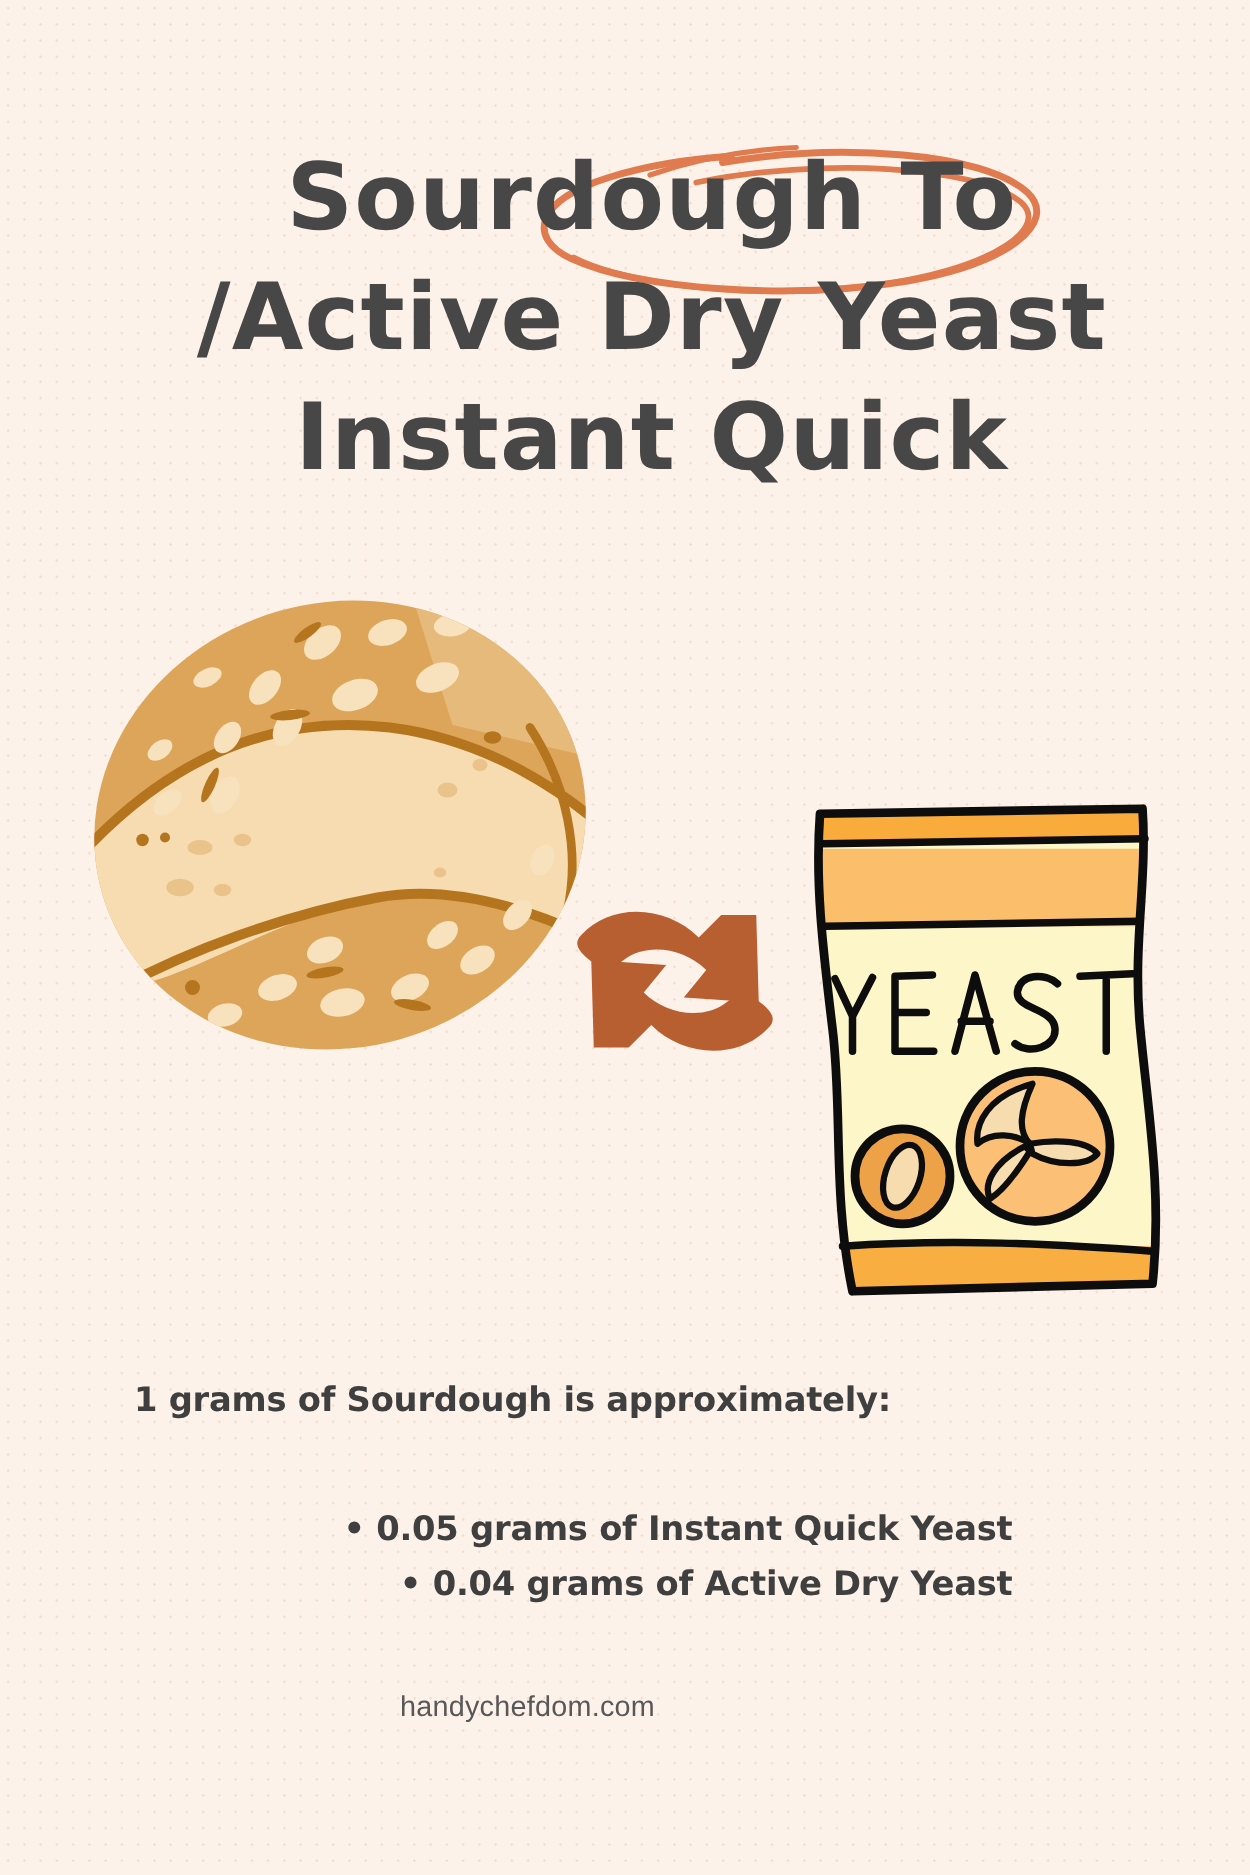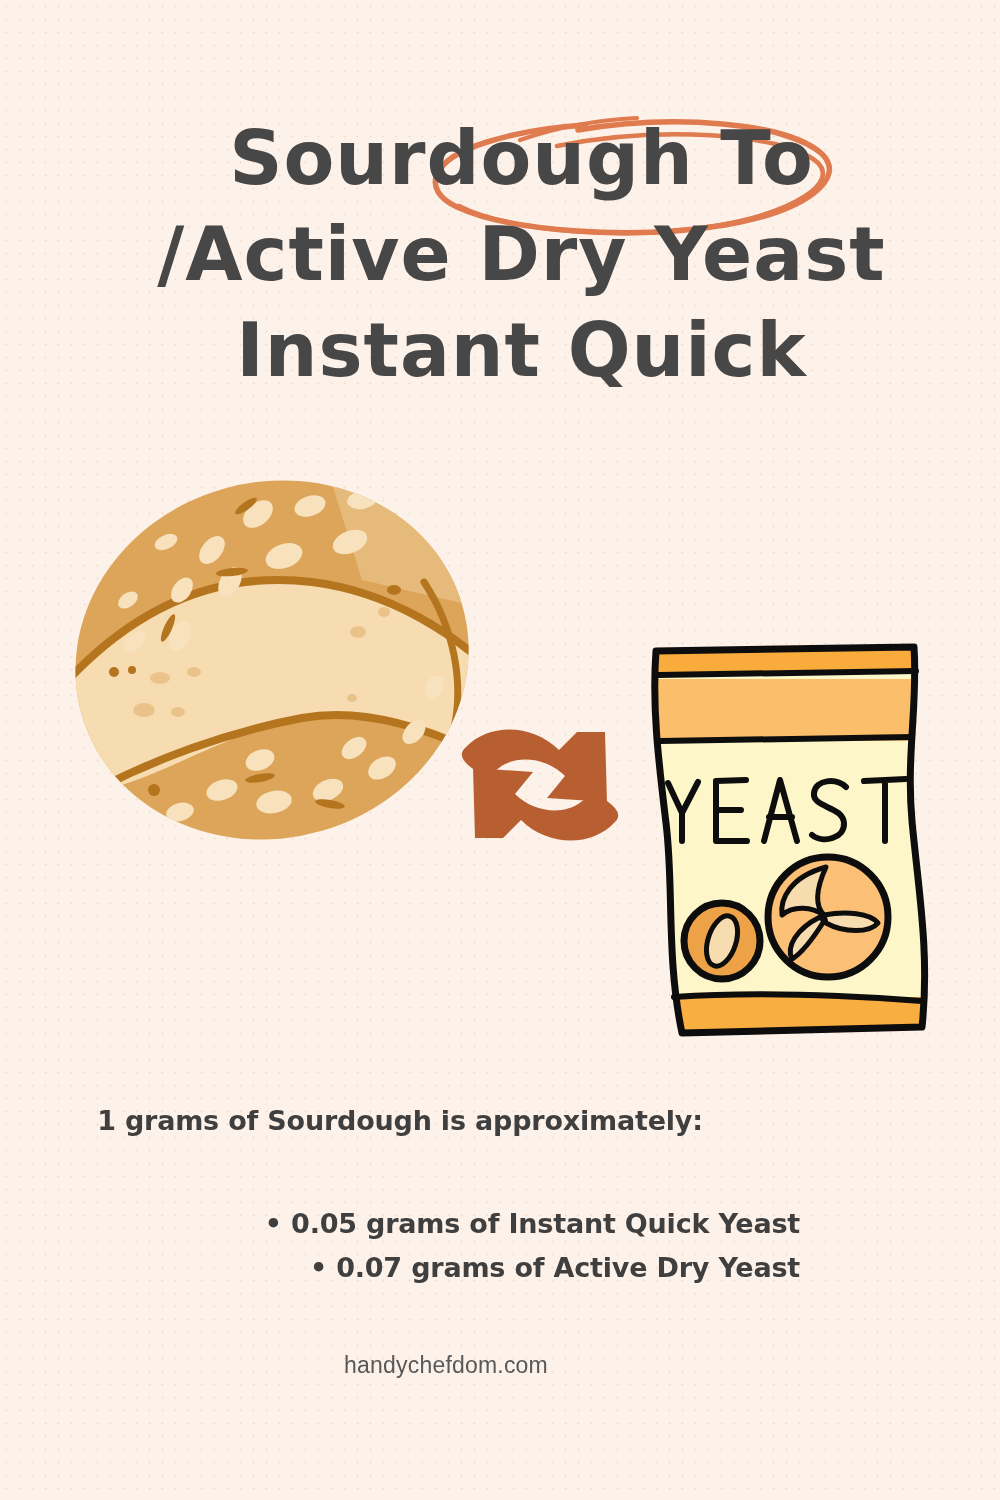--- a/index.html
+++ b/index.html
@@ -91,21 +91,21 @@
     left: 630px;
     top: 205px;
     width: 310px;
     height: 410px;
   }
 
   
   .conversion {
     position: absolute;
     top: 1105px;
-    left: 0;
+    left: 10px;
     width: 800px;
     text-align: center;
     z-index: 5;
   }
   .conv-head {
     font-family: "DejaVu Sans", sans-serif;
     font-weight: bold;
     font-size: 27px;
     color: #3f3f3f;
     letter-spacing: -0.2px;
@@ -129,21 +129,20 @@
     position: absolute;
     top: 1352px;
     left: 0;
     width: 844px;
     text-align: center;
     font-family: "Liberation Sans", sans-serif;
     font-size: 23px;
     color: #585858;
     letter-spacing: 0.2px;
     z-index: 5;
-    padding-left: 24px;
   }
 </style>
 </head>
 <body>
 
 <div class="paper-texture"></div>
 
 <div class="canvas">
 
   <div class="title-block">
@@ -310,19 +309,19 @@
                    C 156 312, 166 294, 190 282 Z" fill="#f7dcb0" stroke="#0d0d0d" stroke-width="5" stroke-linejoin="round"></path>
         </g>
       </svg>
     </div>
   </div>
 
   <div class="conversion">
     <div class="conv-head">1 grams of Sourdough is approximately:</div>
     <ul class="conv-list">
       <li class="conv-item">• 0.05 grams of Instant Quick Yeast</li>
-      <li class="conv-item">• 0.07 grams of Active Dry Yeast</li>
+      <li class="conv-item">• 0.04 grams of Active Dry Yeast</li>
     </ul>
   </div>
 
   <div class="footer-site">handychefdom.com</div>
 
 </div>
 
 </body></html>

